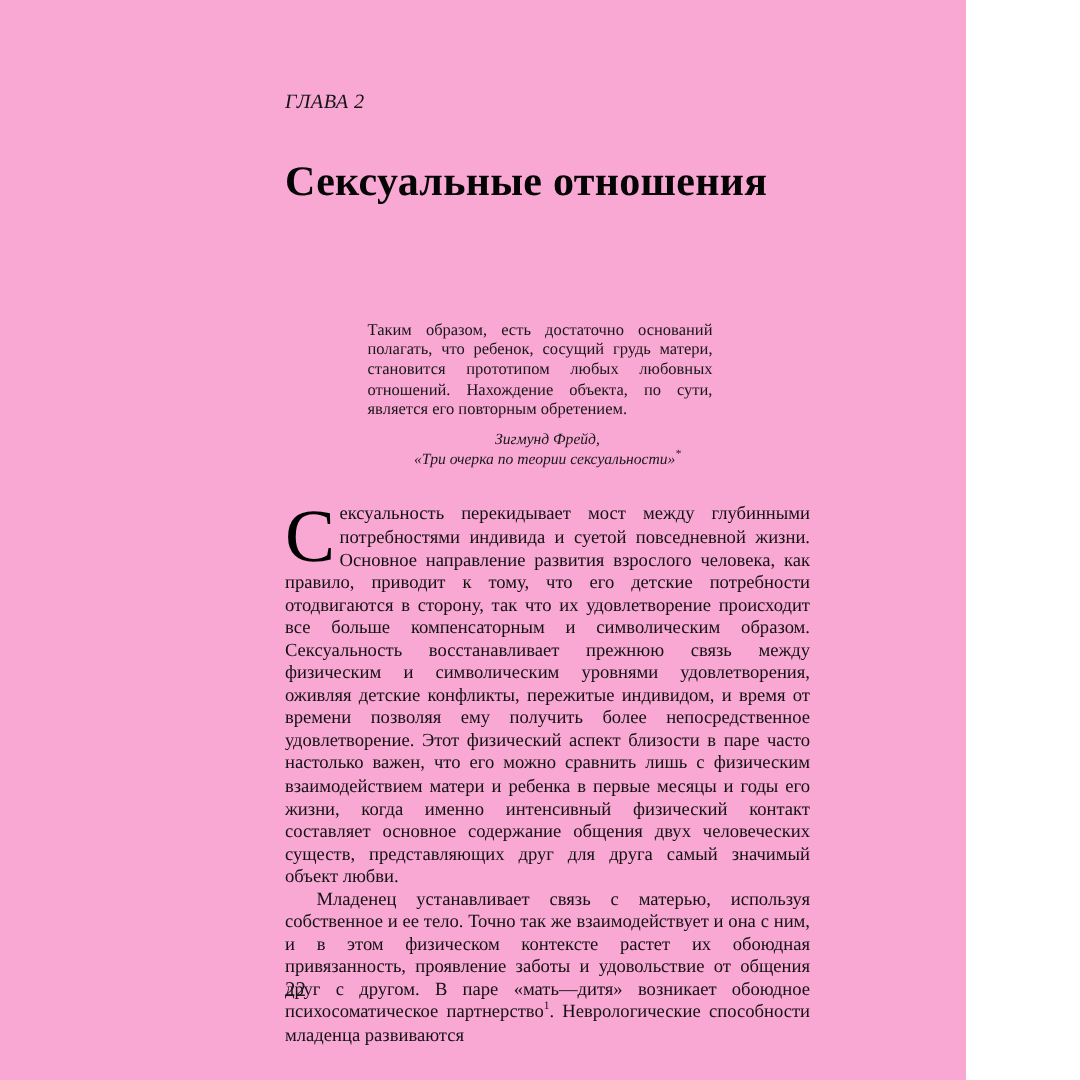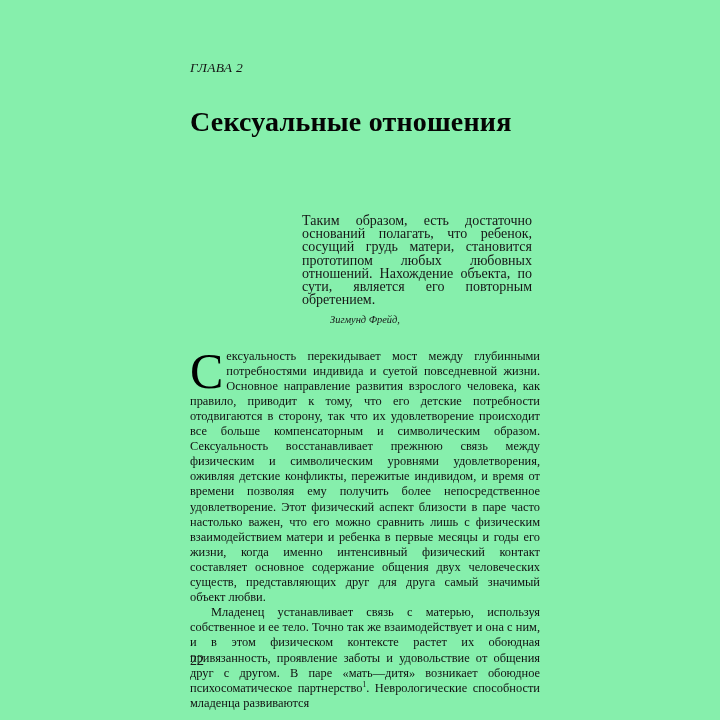--- a/index.html
+++ b/index.html
@@ -10,23 +10,23 @@
     width: 720px;
     height: 720px;
     background: #ffffff;
     font-family: "Liberation Serif", "DejaVu Serif", serif;
     color: #111111;
     overflow: hidden;
   }
 
   .page {
     position: relative;
-    width: 720px;
+    width: 644px;
     height: 720px;
-    background: #86efac;
+    background: #f9a8d4;
   }
 
   
   .content {
     position: absolute;
     left: 190px;
     top: 0;
     width: 350px;
   }
 
@@ -42,23 +42,23 @@
     margin-top: 30px;
     font-size: 28px;
     font-weight: bold;
     letter-spacing: 0.2px;
     color: #050505;
   }
 
   
   .epigraph {
     margin-top: 76px;
-    margin-left: 112px;
+    margin-left: 55px;
     width: 230px;
-    font-size: 14px;
+    font-size: 11px;
     line-height: 13.2px;
     text-align: justify;
     color: #161616;
     hyphens: manual;
   }
   .epigraph-source {
     margin-top: 7px;
     text-align: center;
     font-style: italic;
     font-size: 10.4px;
@@ -122,20 +122,23 @@
   <div class="content">
 
     <div class="chapter-label">ГЛАВА 2</div>
 
     <h1 class="chapter-title">Сексуальные отношения</h1>
 
     <div class="epigraph-block">
       <div class="epigraph">Таким образом, есть достаточно оснований полагать, что ребенок, сосущий грудь матери, становится прототипом любых любовных отношений. Нахождение объекта, по сути, является его повторным обретением.</div>
       <div class="epigraph-source">
         <span class="src-line">Зигмунд Фрейд,</span>
+        <span class="src-line">
+          <span>«Три очерка по теории сексуальности»</span><span class="fn-mark">*</span>
+        </span>
       </div>
     </div>
 
     <div class="body-text">
       <p><span class="dropcap">С</span><span>ексуальность перекидывает мост между глубинными потребностями индивида и суетой повседневной жизни. Основное направление развития взрослого человека, как правило, приводит к тому, что его детские потребности отодвигаются в сторону, так что их удовлетворение происходит все больше компенсаторным и символическим образом. Сексуальность восстанавливает прежнюю связь между физическим и символическим уровнями удовлетворения, оживляя детские конфликты, пережитые индивидом, и время от времени позволяя ему получить более непосредственное удовлетворение. Этот физический аспект близости в паре часто настолько важен, что его можно сравнить лишь с физическим взаимодействием матери и ребенка в первые месяцы и годы его жизни, когда именно интенсивный физический контакт составляет основное содержание общения двух человеческих существ, представляющих друг для друга самый значимый объект любви.</span></p>
       <p class="indent"><span>Младенец устанавливает связь с матерью, используя собственное и ее тело. Точно так же взаимодействует и она с ним, и в этом физическом контексте растет их обоюдная привязанность, проявление заботы и удовольствие от общения друг с другом. В паре «мать—дитя» возникает обоюдное психосоматическое партнерство</span><sup class="footnote-ref">1</sup><span>. Неврологические способности младенца развиваются</span></p>
     </div>
 
   </div>
 

